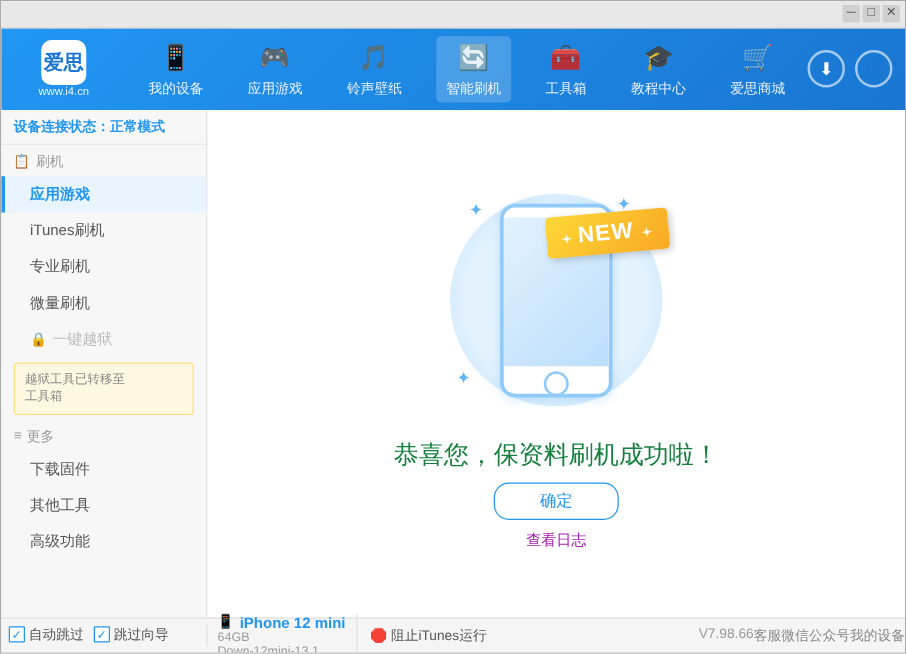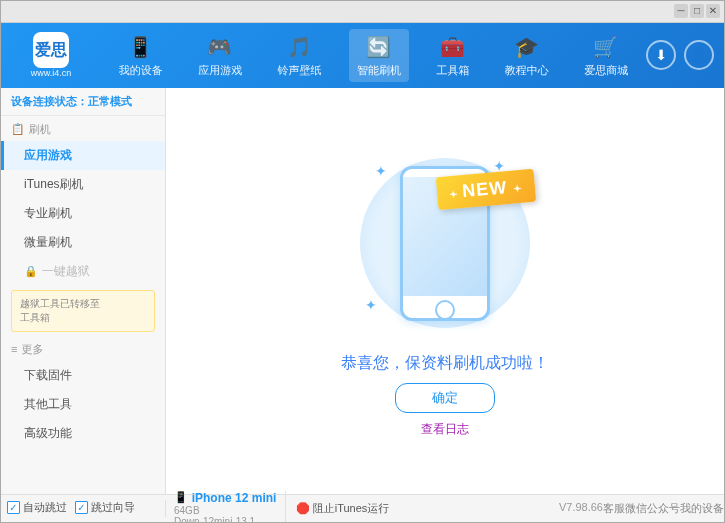--- a/index.html
+++ b/index.html
@@ -233,22 +233,22 @@
 
     
     .star {
       position: absolute;
       color: #64b5f6;
       font-size: 14px;
       z-index: 3;
     }
 
     .success-msg {
-      font-size: 16px;
-      color: #3b82f6;
+      font-size: 20px;
+      color: #15803d;
       margin-bottom: 9px;
       font-weight: normal;
     }
     .confirm-btn {
       width: 100px;
       height: 30px;
       background: white;
       border: 1px solid #2196f3;
       color: #2196f3;
       border-radius: 12px;

